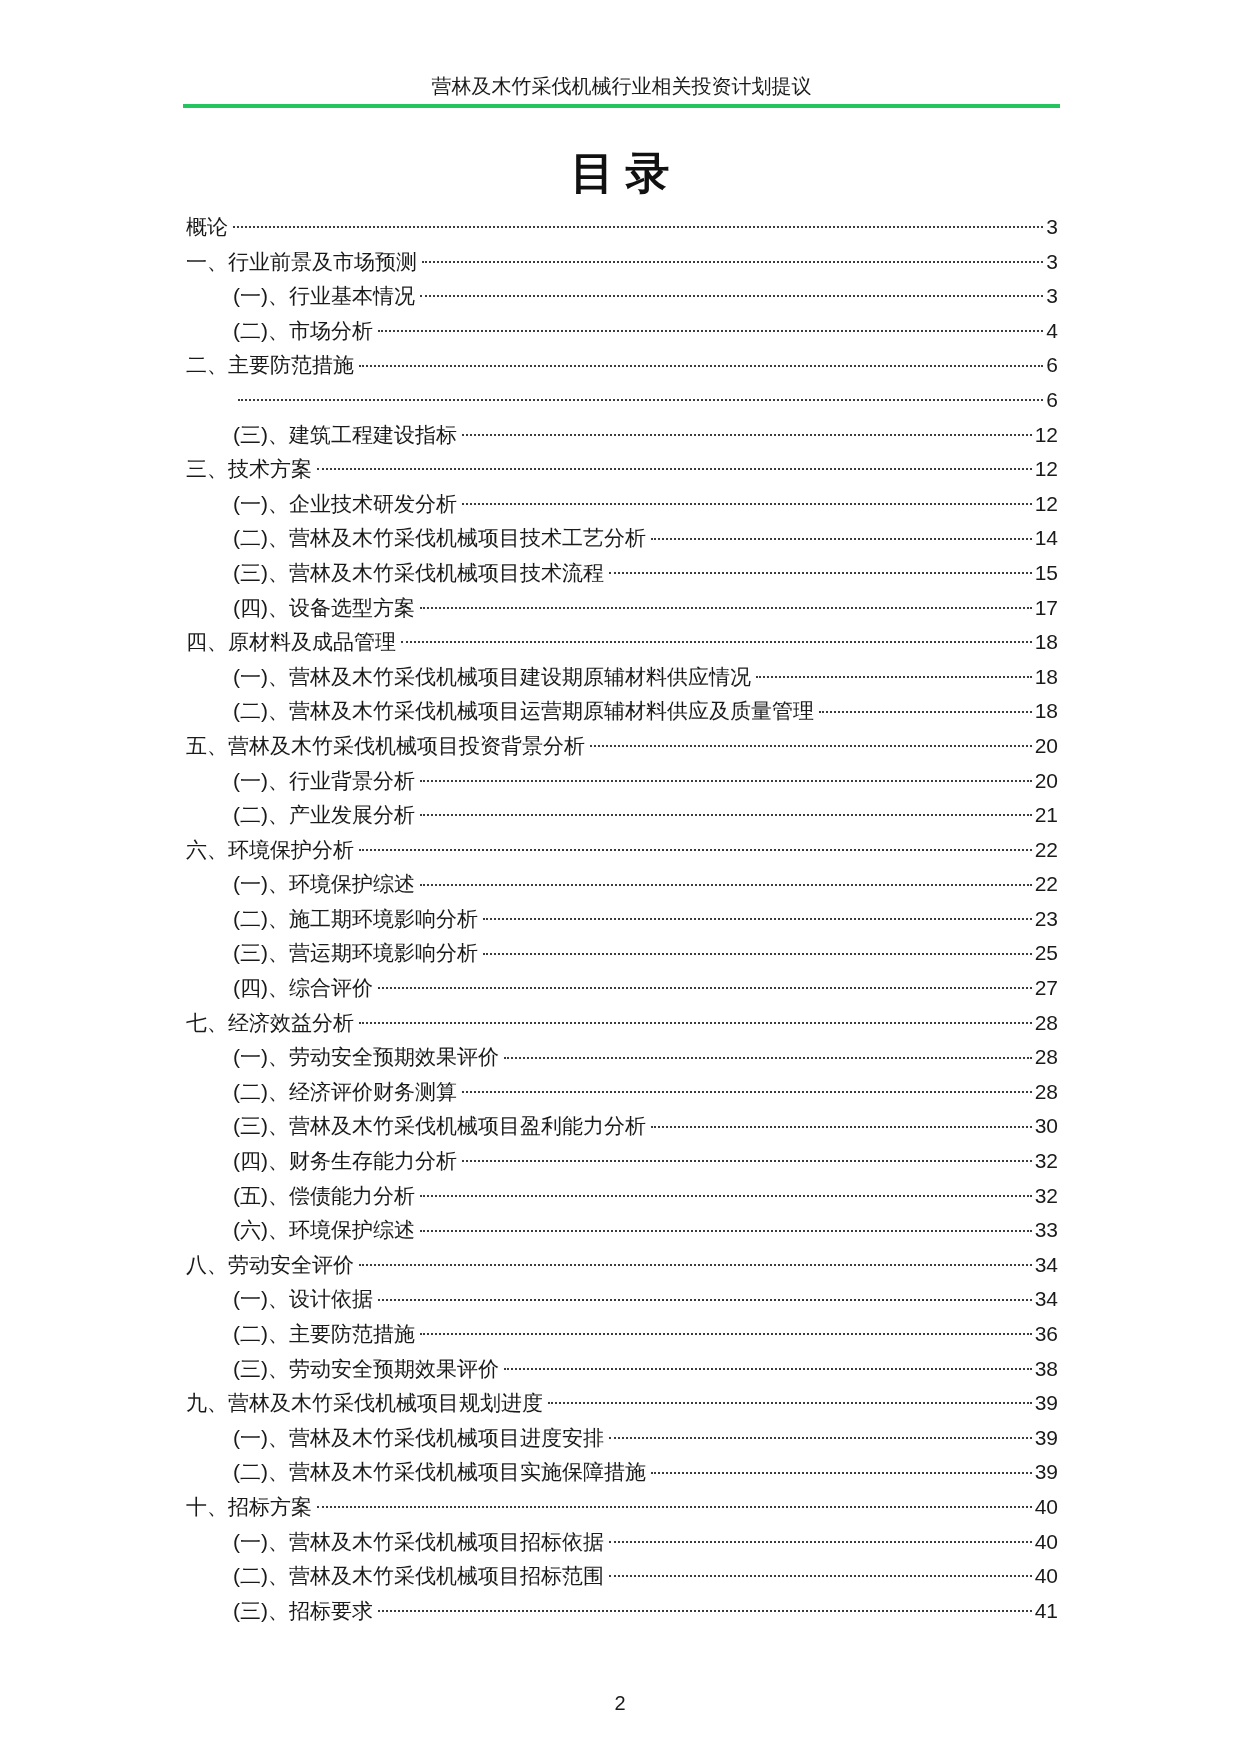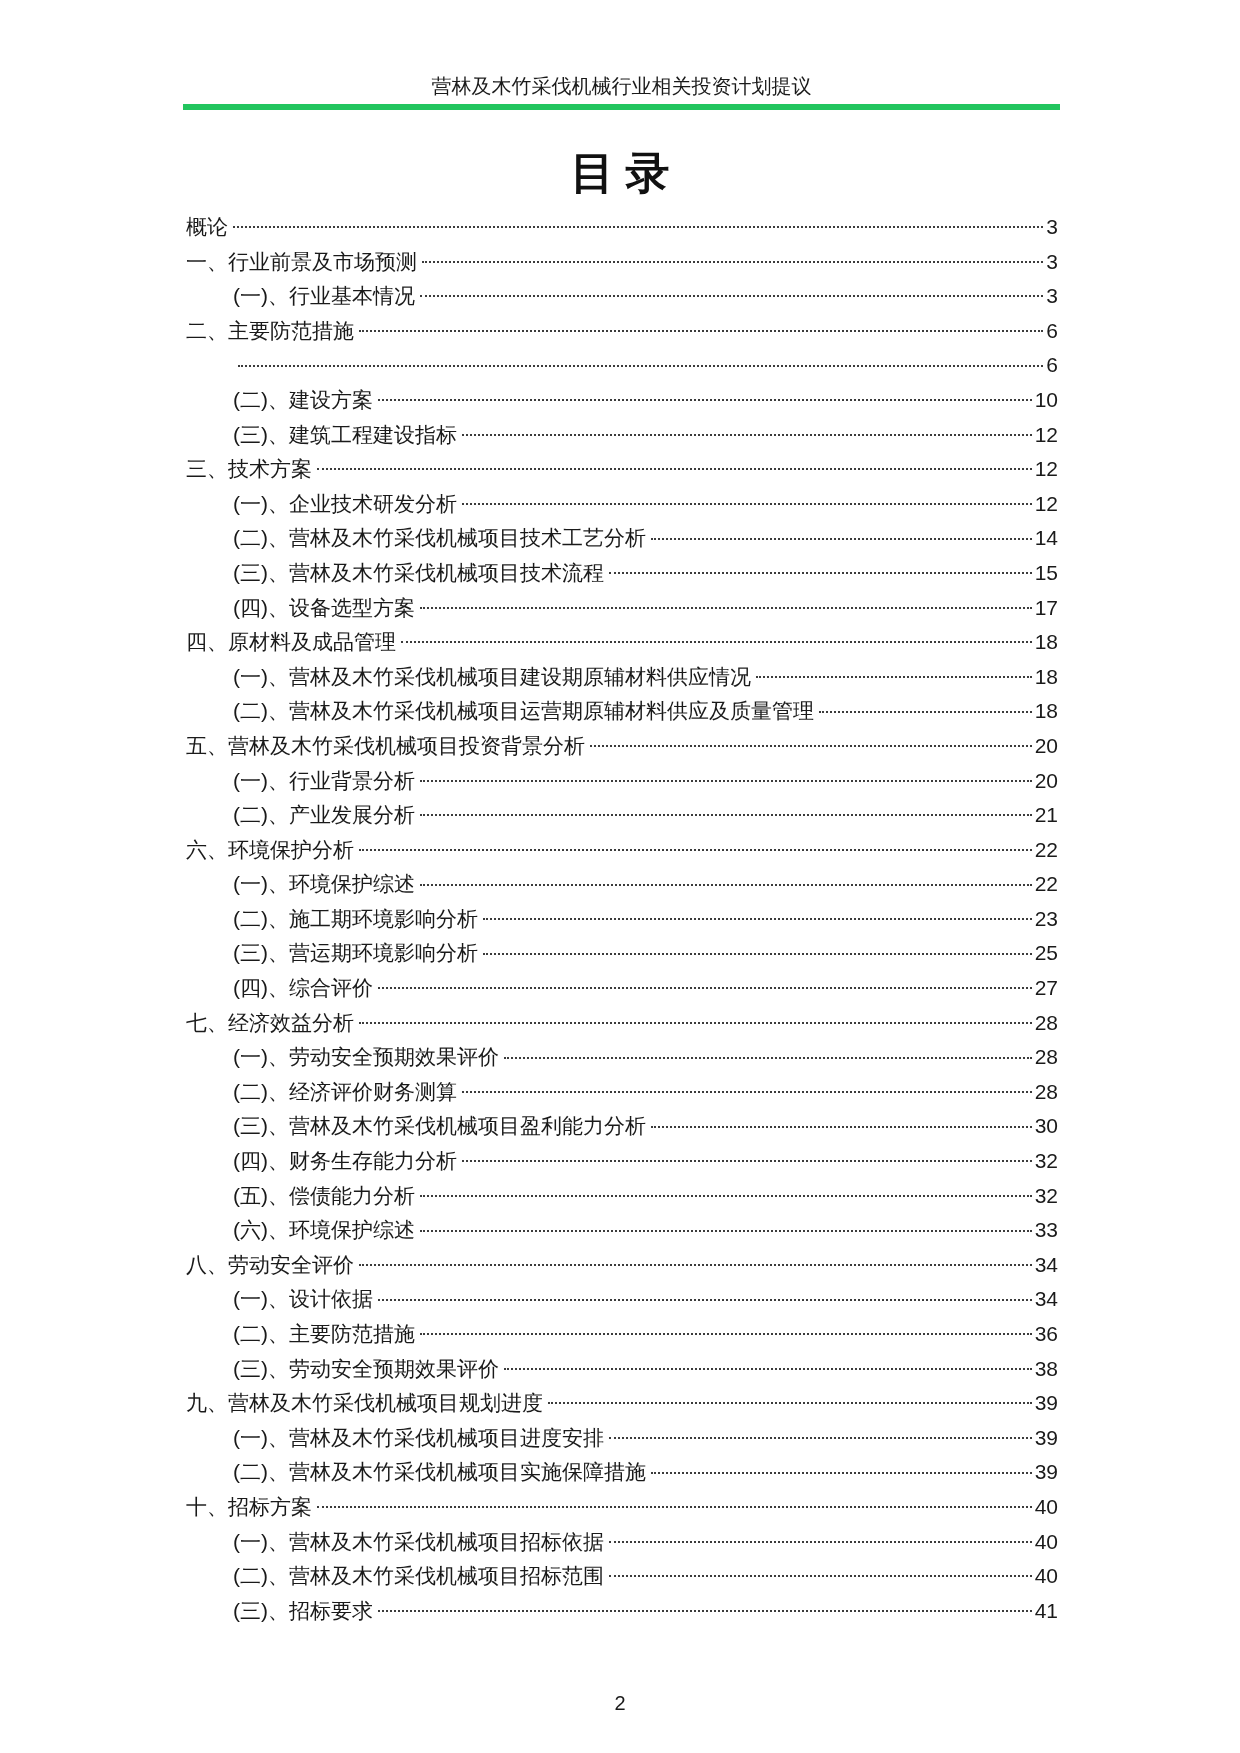--- a/index.html
+++ b/index.html
@@ -3,21 +3,21 @@
 <meta charset="utf-8">
 <style>
   html,body{margin:0;padding:0;background:#ffffff;}
   .page{
     width:1240px;height:1753px;position:relative;background:#ffffff;
     color:#1a1a1a;font-family:"Liberation Sans",sans-serif;overflow:hidden;
   }
   .doc-header{
     position:absolute;top:74px;left:183px;width:877px;
     text-align:center;font-size:20px;line-height:24px;
-    padding-bottom:6px;border-bottom:6px solid #22c55e;
+    padding-bottom:6px;border-bottom:4px solid #22c55e;
   }
   .doc-title{
     position:absolute;top:148px;left:0;width:100%;
     text-align:center;font-size:44px;line-height:52px;font-weight:bold;
     font-family:"Liberation Serif",serif;color:#111;
   }
   .toc{position:absolute;top:210px;left:186px;width:872px;}
   .toc-row{
     display:flex;align-items:center;height:34.6px;
     font-size:21px;line-height:34.6px;white-space:nowrap;
@@ -54,33 +54,33 @@
       <div class="toc-row level-0">
     <span class="toc-label">一、行业前景及市场预测</span>
     <span class="leader"></span>
     <span class="toc-page">3</span>
   </div>
       <div class="toc-row level-1">
     <span class="toc-label">(一)、行业基本情况</span>
     <span class="leader"></span>
     <span class="toc-page">3</span>
   </div>
+      <div class="toc-row level-1">
+    <span class="toc-label">(二)、市场分析</span>
+    <span class="leader"></span>
+    <span class="toc-page">4</span>
+  </div>
       <div class="toc-row level-0">
     <span class="toc-label">二、主要防范措施</span>
     <span class="leader"></span>
     <span class="toc-page">6</span>
   </div>
       <div class="toc-row level-1">
     <span class="leader"></span>
     <span class="toc-page">6</span>
-  </div>
-      <div class="toc-row level-1">
-    <span class="toc-label">(二)、建设方案</span>
-    <span class="leader"></span>
-    <span class="toc-page">10</span>
   </div>
       <div class="toc-row level-1">
     <span class="toc-label">(三)、建筑工程建设指标</span>
     <span class="leader"></span>
     <span class="toc-page">12</span>
   </div>
       <div class="toc-row level-0">
     <span class="toc-label">三、技术方案</span>
     <span class="leader"></span>
     <span class="toc-page">12</span>

